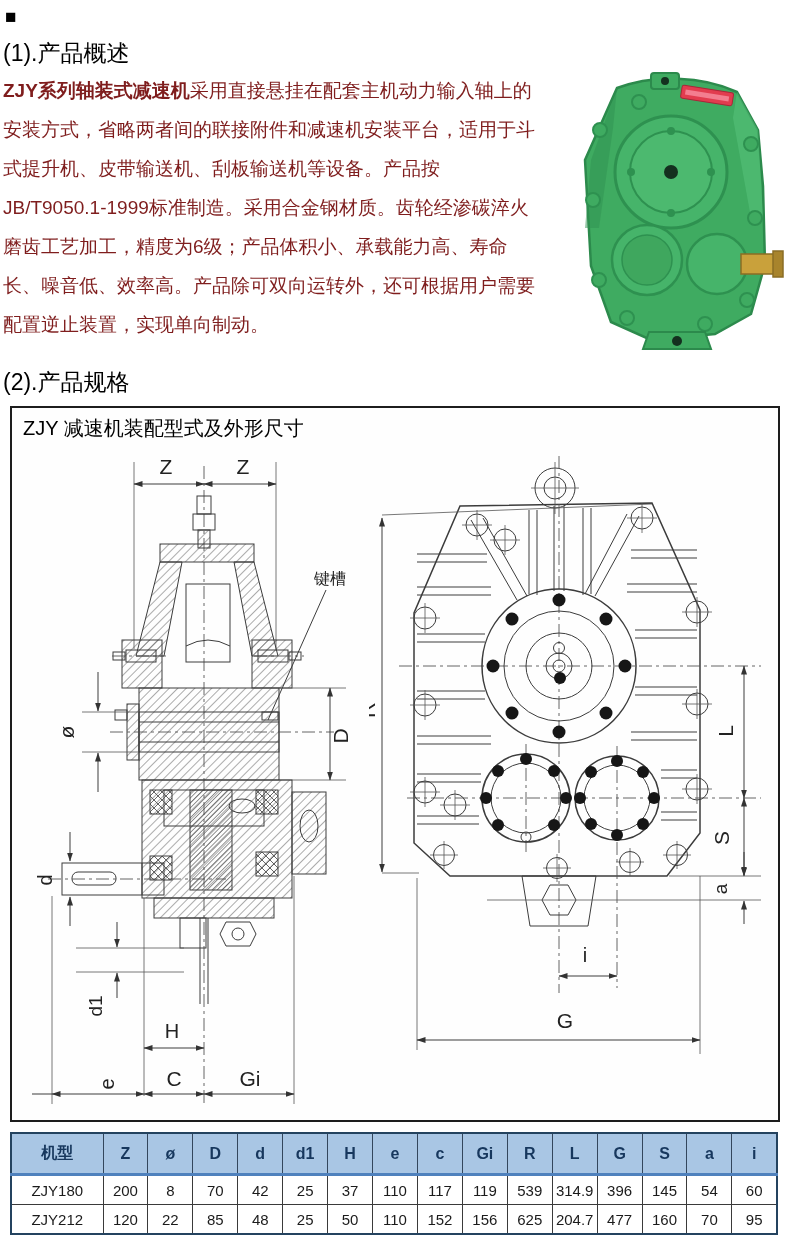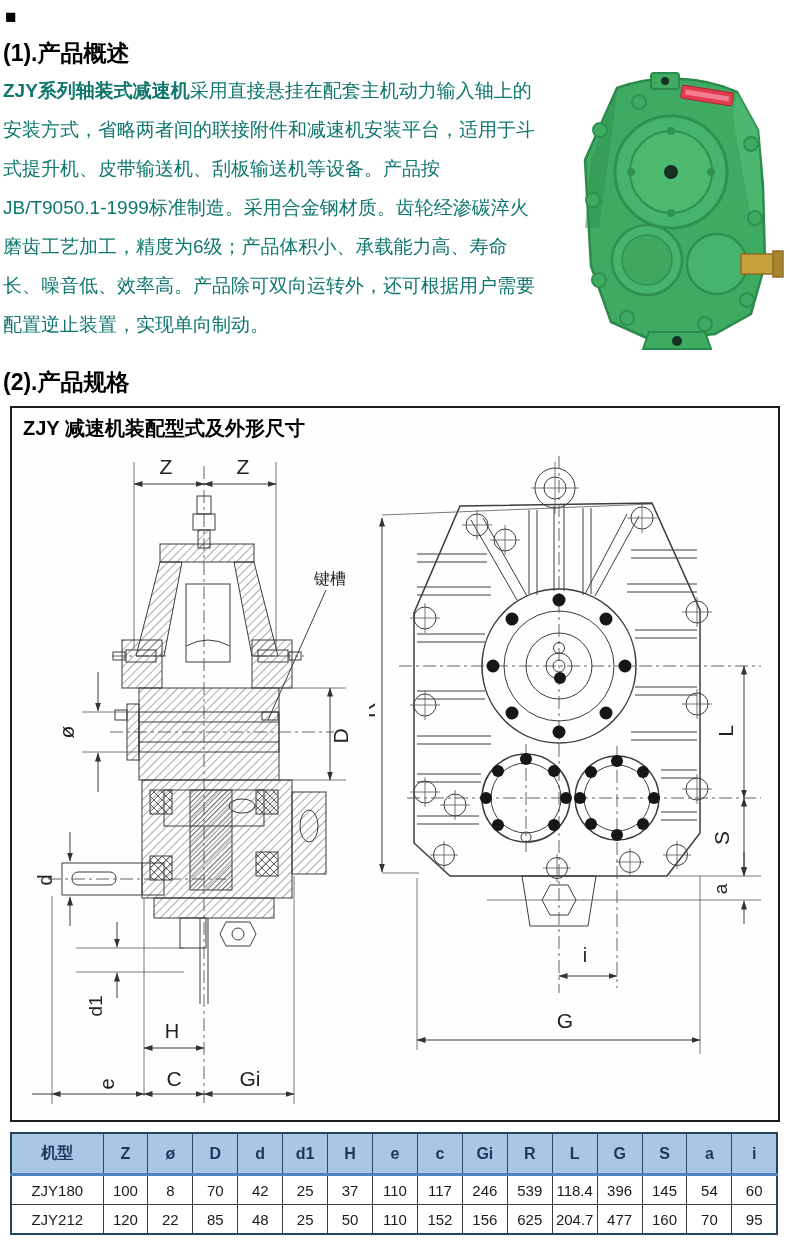--- a/index.html
+++ b/index.html
@@ -1,28 +1,28 @@
 <!DOCTYPE html>
 <html><head>
 <meta charset="utf-8">
 <style>
   html,body{margin:0;padding:0;background:#fff;}
   .page{width:790px;height:1250px;position:relative;overflow:hidden;
         font-family:"Liberation Sans","DejaVu Sans",sans-serif;color:#000;background:#fff;}
   .main-title{display:flex;align-items:center;gap:5px;margin:6px 0 0 5px;
               font-size:27px;font-weight:700;}
   .main-title .bullet{font-size:19px;line-height:1;transform:translateY(1px);}
-  .sec-heading{margin:13px 0 0 3px;font-size:23px;font-weight:700;}
+  .sec-heading{margin:13px 0 0 3px;font-size:23px;font-weight:400;}
   .content-row{display:flex;margin:3px 0 0 3px;}
-  .para{width:540px;font-size:19px;line-height:2.05;color:#0f766e;}
+  .para{width:540px;font-size:19px;line-height:2.05;color:#7f1d1d;}
   .para .lead{font-weight:700;}
   .photo-wrap{margin-left:12px;margin-top:-4px;}
   .spec-box{margin:8px 10px 0 10px;border:2px solid #1d1d1d;height:712px;
             position:relative;background:#fefefe;}
-  .box-title{position:absolute;top:7px;left:11px;font-size:20px;font-weight:700;}
+  .box-title{position:absolute;top:7px;left:11px;font-size:20px;font-weight:400;}
   .diagram{position:absolute;}
   .spec-table{margin:10px 10px 0 10px;width:768px;border-collapse:collapse;
               table-layout:fixed;text-align:center;border:2px solid #24435f;}
   .spec-table th{background:#a9c6e4;color:#17375d;font-size:16px;font-weight:700;
                  padding:9px 8px;border:1px solid #33465c;border-bottom:3px solid #4f81bd;}
   .spec-table td{font-size:15px;color:#1b1b1b;padding:5.5px 0;border:1px solid #3a3a3a;}
   svg text{font-family:"Liberation Sans","DejaVu Sans",sans-serif;fill:#222;}
   .dln{stroke:#3c3c3c;stroke-width:1;fill:none;}
   .dln2{stroke:#3c3c3c;stroke-width:1.5;fill:none;}
   .thin{stroke:#555;stroke-width:0.8;fill:none;}
@@ -500,31 +500,31 @@
         <th>L</th>
         <th>G</th>
         <th>S</th>
         <th>a</th>
         <th>i</th>
       </tr>
     </thead>
     <tbody>
       <tr>
         <td>ZJY180</td>
-        <td>100</td>
+        <td>200</td>
         <td>8</td>
         <td>70</td>
         <td>42</td>
         <td>25</td>
         <td>37</td>
         <td>110</td>
         <td>117</td>
-        <td>246</td>
+        <td>119</td>
         <td>539</td>
-        <td>118.4</td>
+        <td>314.9</td>
         <td>396</td>
         <td>145</td>
         <td>54</td>
         <td>60</td>
       </tr>
       <tr>
         <td>ZJY212</td>
         <td>120</td>
         <td>22</td>
         <td>85</td>

